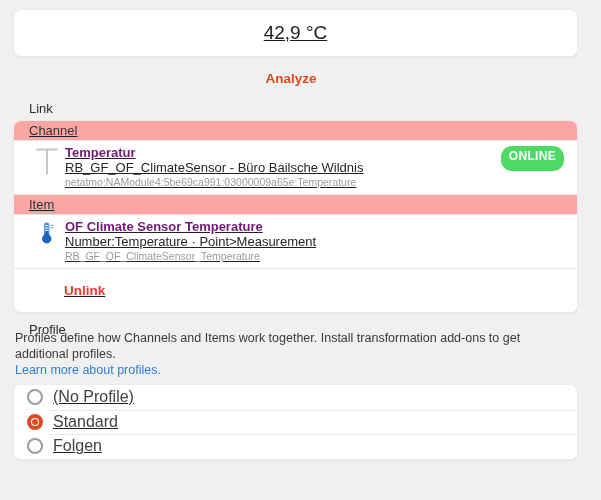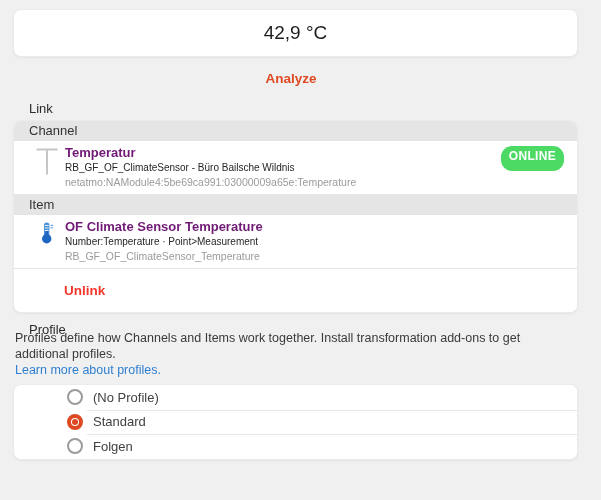--- a/index.html
+++ b/index.html
@@ -17,47 +17,48 @@
     font-family:"Liberation Sans",sans-serif;
     color:#212121;
     position:relative;
     overflow:hidden;
   }
   .card{
     background:#fff;
     border:1px solid #ebebed;
     border-radius:8px;
     box-shadow:0 1px 2px rgba(0,0,0,.06);
+    text-decoration:underline;
   }
   
   .state-card{
     position:absolute;top:9px;left:13px;width:565px;height:48px;
     display:flex;align-items:center;justify-content:center;
     font-size:19px;color:#1c1c1e;
   }
   
   .analyze-row{position:absolute;top:69px;left:0;width:582px;text-align:center;}
   .analyze-row span{color:var(--accent);font-weight:bold;font-size:13.5px;cursor:pointer;}
   
   .block-title{position:absolute;left:29px;font-size:13px;color:#2b2b2b;}
   .block-title.link{top:101px;}
   .block-title.profile{top:306px;margin-top:16px;}
   
   .link-card{position:absolute;top:120px;left:13px;width:565px;overflow:hidden;}
   .group-header{
     height:20px;line-height:20px;padding:0 15px;
-    background:#e5e5e5;font-size:13px;color:#333;
+    background:#fca5a5;font-size:13px;color:#333;
     border-bottom:1px solid var(--hairline);
   }
   .group-header + .media-row{border-bottom:1px solid var(--hairline);}
   .media-row{display:flex;padding:4px 15px 5px;background:#fff;position:relative;}
   .row-media{width:36px;flex:none;display:flex;justify-content:center;align-items:flex-start;padding-top:3px;}
   .row-text{flex:1;min-width:0;}
   .row-title{font-size:13px;font-weight:bold;color:#701a75;line-height:15px;}
-  .row-sub{font-size:10px;color:#262626;line-height:15px;}
+  .row-sub{font-size:13px;color:#262626;line-height:15px;}
   .row-footer{font-size:10.5px;color:#9b9b9b;line-height:13px;margin-top:1px;}
   .status-badge{
     position:absolute;right:13px;top:5px;
     background:var(--online);color:#fff;
     font-size:12px;font-weight:bold;letter-spacing:.3px;
     padding:3px 8px 8px;border-radius:11px;
   }
   .item-row{border-bottom:1px solid var(--hairline);}
   .unlink-row{padding:12px 15px 13px 20px;background:#fff;margin-left:30px;}
   .unlink-row span{color:var(--unlink);font-weight:bold;font-size:13.5px;cursor:pointer;}
@@ -65,21 +66,21 @@
   .profile-desc{
     position:absolute;top:330px;left:15px;width:560px;
     font-size:12.5px;color:#3a3a3a;line-height:16px;
   }
   .learn-link{display:block;color:var(--blue);cursor:pointer;}
   
   .radio-card{position:absolute;top:384px;left:13px;width:565px;overflow:hidden;}
   .radio-row{
     display:flex;align-items:center;gap:10px;
     height:24.5px;padding:0 15px 0 13px;
-    font-size:13px;color:#414141;background:#fff;position:relative;cursor:pointer;margin-left:40px;
+    font-size:16px;color:#414141;background:#fff;position:relative;cursor:pointer;
   }
   .radio-row + .radio-row::before{
     content:"";position:absolute;top:0;left:33px;right:0;height:1px;background:#e8e8ea;
   }
   .radio-circle{
     width:16px;height:16px;border-radius:50%;
     border:2px solid #9b9b9d;background:#fff;flex:none;position:relative;
   }
   .radio-circle.checked{border:4.5px solid var(--accent);}
   .radio-circle.checked::after{

